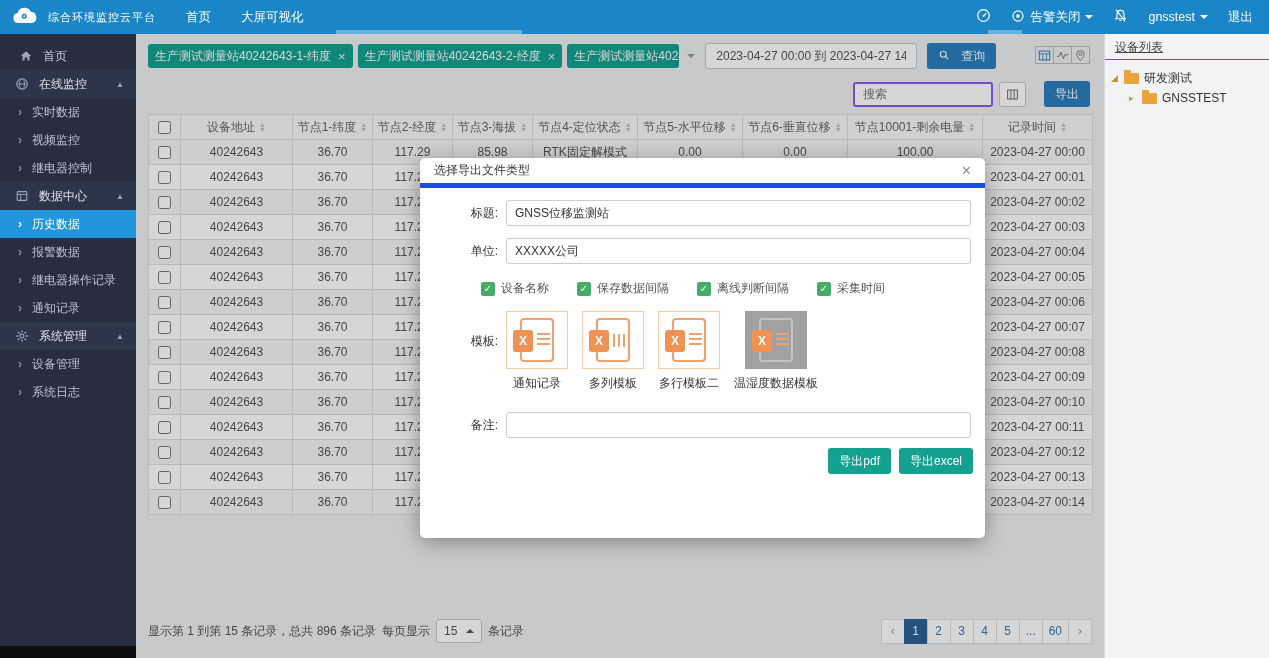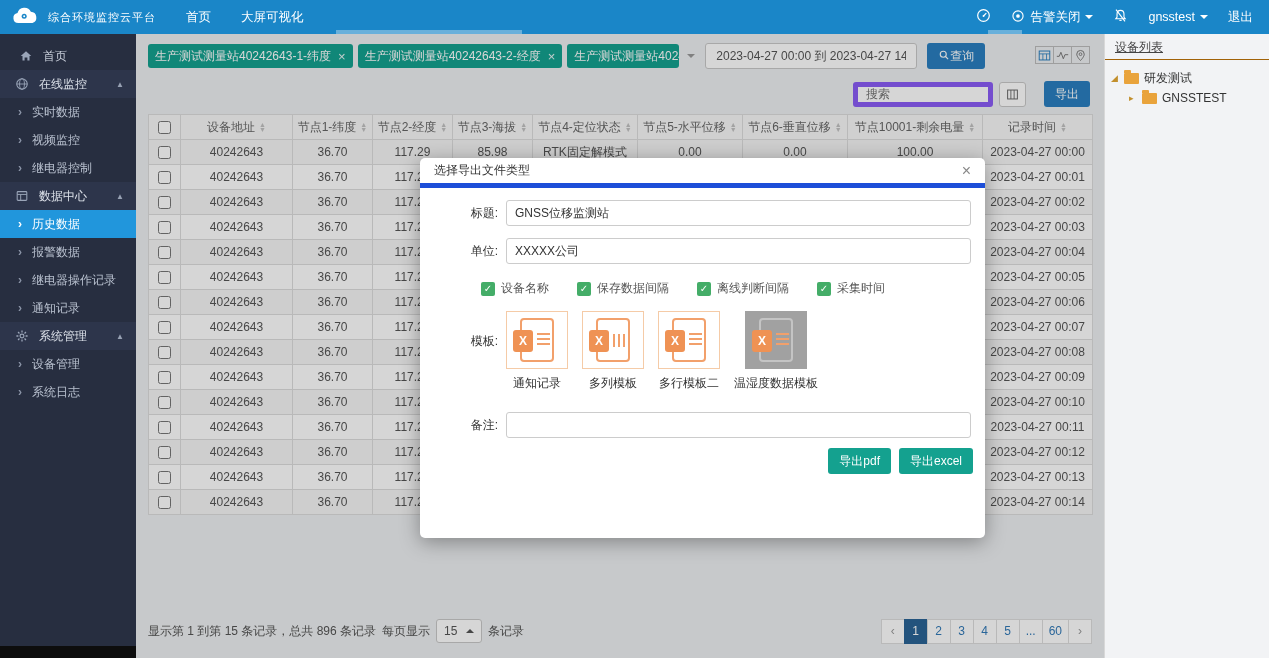--- a/index.html
+++ b/index.html
@@ -35,26 +35,26 @@
 
   
   .content { position:absolute; left:136px; top:34px; width:968px; height:624px; background:#eef0f2; }
   .filter-row { position:absolute; left:12px; top:9px; display:flex; align-items:center; }
   .tags { display:flex; align-items:center; gap:5px; }
   .tag { display:inline-flex; align-items:center; height:24px; background:#14a18f; color:#fff; border-radius:3px; font-size:12px; padding:0 7px; white-space:nowrap; }
   .tag.truncated { max-width:112px; overflow:hidden; padding-right:2px; }
   .tag-close { margin-left:7px; font-size:13px; cursor:pointer; opacity:.9; }
   .select-caret { width:0; height:0; border:4px solid transparent; border-top-color:#999; margin-left:8px; margin-top:4px; }
   .date-input { width:212px; height:26px; margin-left:10px; border:1px solid #c9c9c9; border-radius:3px; background:#fff; font-size:12px; color:#555; padding:0 10px; font-family:inherit; }
-  .btn-blue { display:inline-flex; align-items:center; justify-content:center; gap:0; height:26px; padding:0 11px; background:#2a7fc0; border:none; border-radius:3px; color:#fff; font-size:12px; cursor:pointer; font-family:inherit; }
+  .btn-blue { display:inline-flex; align-items:center; justify-content:center; gap:11px; height:26px; padding:0 11px; background:#2a7fc0; border:none; border-radius:3px; color:#fff; font-size:12px; cursor:pointer; font-family:inherit; }
   .query-btn { margin-left:10px; }
   .view-group { position:absolute; right:14px; top:12px; display:flex; }
   .view-btn { width:19px; height:18px; border:1px solid #bdbdbd; background:transparent; display:flex; align-items:center; justify-content:center; margin-left:-1px; cursor:pointer; }
   .toolbar-row { position:absolute; right:14px; top:47px; display:flex; align-items:center; }
-  .search-input { width:140px; height:25px; border:5px solid #8b5cf6; border-radius:3px; background:#fff; font-size:12px; padding:0 8px; color:#555; font-family:inherit; }
+  .search-input { width:140px; height:25px; border:2px solid #8b5cf6; border-radius:3px; background:#fff; font-size:12px; padding:0 8px; color:#555; font-family:inherit; }
   .col-btn { width:27px; height:25px; border:1px solid #c9c9c9; background:#fff; border-radius:3px; margin-left:6px; display:flex; align-items:center; justify-content:center; cursor:pointer; }
   .export-btn { margin-left:18px; }
 
   
   .table-wrap { position:absolute; left:12px; top:80px; }
   table { border-collapse:collapse; table-layout:fixed; width:944px; background:#fff; }
   th,td { border:1px solid #ddd; height:25px; padding:0 3px; font-size:12px; color:#555; text-align:center; overflow:hidden; white-space:nowrap; font-weight:400; }
   thead th { background:#f8f8f8; color:#666; }
   tbody tr:nth-child(odd) td { background:#f6f6f6; }
   .sort { display:inline-flex; flex-direction:column; margin-left:4px; vertical-align:middle; cursor:pointer; }

